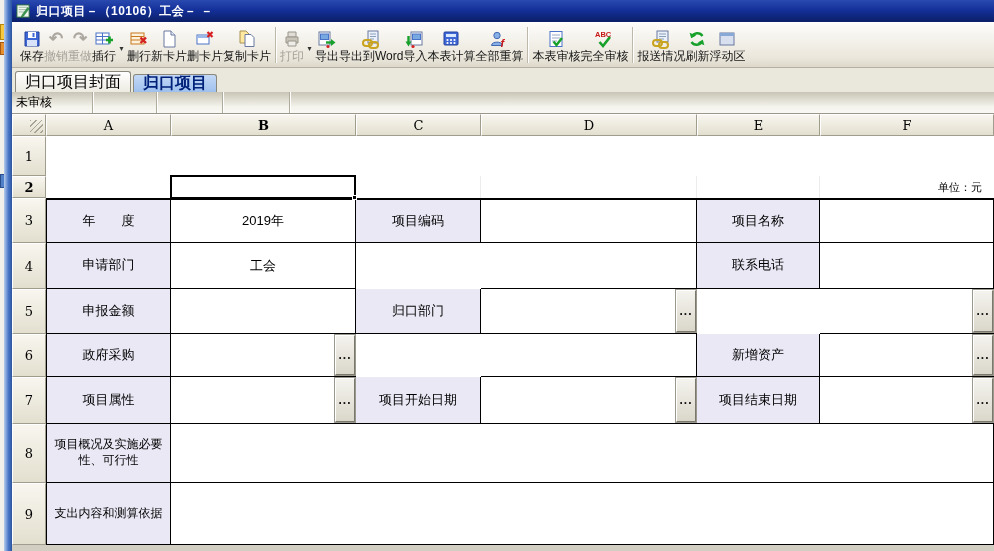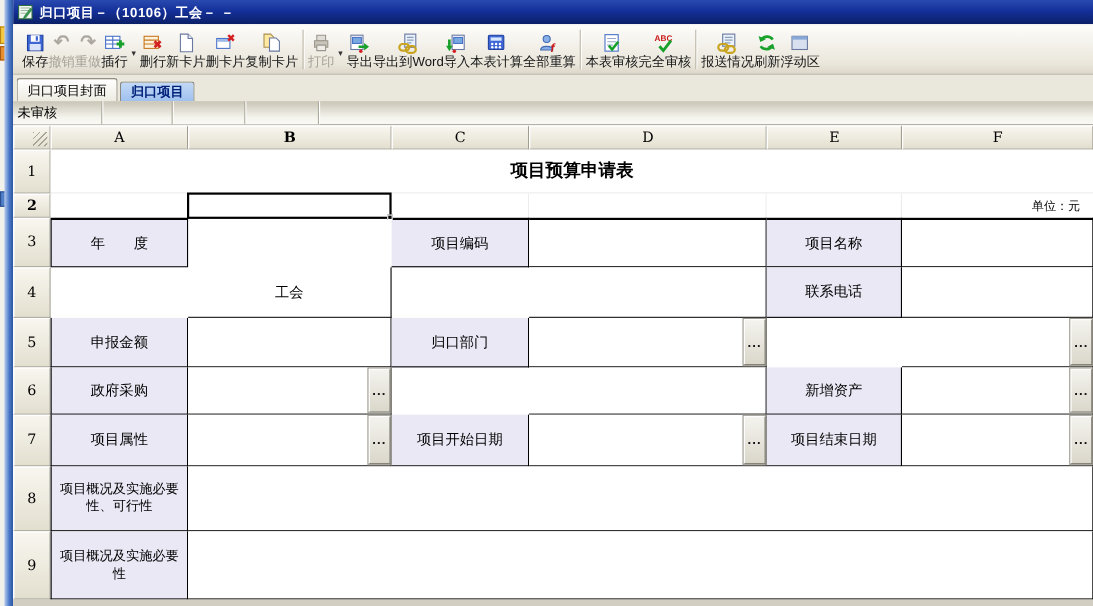--- a/index.html
+++ b/index.html
@@ -36,21 +36,21 @@
   .tb-item.disabled{color:#A6A29A;}
   .tb-icon{height:20px;display:flex;align-items:center;justify-content:center;}
   .tb-glyph{font-size:17px;line-height:18px;color:#ACA8A0;font-weight:bold;}
   .tb-label{line-height:13px;}
   .tb-drop{flex:0 0 11px;display:flex;align-items:center;justify-content:center;
     font-size:8px;color:#333;padding-top:6px;}
   .tb-sep{flex:0 0 1px;background:#BDB8AA;margin:3px 4px;box-shadow:1px 0 0 #FFF;}
 
   
   .tabstrip{height:24px;background:#EAE7DC;display:flex;align-items:flex-end;padding-left:3px;gap:2px;}
-  .tab{height:21px;padding:0 9px;display:flex;align-items:center;font-size:12px;color:#000;
+  .tab{height:21px;padding:0 9px;display:flex;align-items:center;font-size:16px;color:#000;
     background:linear-gradient(180deg,#FFFFFF,#EDEBE1);
     border:1px solid #8A877C;border-bottom:none;border-radius:3px 3px 0 0;}
   .tab.active{height:18px;background:linear-gradient(180deg,#C3D9F6,#9FC0EE);
     color:#00217A;font-weight:bold;}
 
   
   .statusbar{height:22px;display:flex;align-items:stretch;font-size:12px;
     background:linear-gradient(180deg,#C9C5B6,#F4F3EC 70%,#FAF9F5);
     border-bottom:1px solid #9A968A;}
   .status-seg{display:flex;align-items:center;padding-left:4px;
@@ -367,39 +367,40 @@
     <div class="hdr" style="grid-area:2/1">1</div>
     <div class="hdr sel" style="grid-area:3/1">2</div>
     <div class="hdr" style="grid-area:4/1">3</div>
     <div class="hdr" style="grid-area:5/1">4</div>
     <div class="hdr" style="grid-area:6/1">5</div>
     <div class="hdr" style="grid-area:7/1">6</div>
     <div class="hdr" style="grid-area:8/1">7</div>
     <div class="hdr" style="grid-area:9/1">8</div>
     <div class="hdr" style="grid-area:10/1">9</div>
 
-    <div class="cell title-cell" style="grid-area:2/2/3/8">项目预算申请表</div>
 
     <div class="cell r2c" style="grid-area:3/2"></div>
     <div class="cell r2c" style="grid-area:3/3">
       <div class="sel-box">
           <div class="sel-handle"></div>
         </div>
     </div>
     <div class="cell r2c" style="grid-area:3/4"></div>
     <div class="cell r2c" style="grid-area:3/5"></div>
     <div class="cell r2c" style="grid-area:3/6"></div>
     <div class="cell r2c unit" style="grid-area:3/7">单位：元</div>
 
     <div class="cell label fb fl ft" style="grid-area:4/2">年　　度</div>
+    <div class="cell value fb ft" style="grid-area:4/3">2019年</div>
     <div class="cell label fb ft" style="grid-area:4/4">项目编码</div>
     <div class="cell value fb ft" style="grid-area:4/5"></div>
     <div class="cell label fb ft" style="grid-area:4/6">项目名称</div>
     <div class="cell value fb ft" style="grid-area:4/7"></div>
 
+    <div class="cell label fb fl" style="grid-area:5/2">申请部门</div>
     <div class="cell value fb" style="grid-area:5/3">工会</div>
     <div class="cell value fb" style="grid-area:5/5"></div>
     <div class="cell label fb" style="grid-area:5/6">联系电话</div>
     <div class="cell value fb" style="grid-area:5/7"></div>
 
     <div class="cell label fb fl" style="grid-area:6/2">申报金额</div>
     <div class="cell value fb" style="grid-area:6/3"></div>
     <div class="cell label fb" style="grid-area:6/4">归口部门</div>
     <div class="cell value fb" style="grid-area:6/5">
       <span></span>
@@ -434,20 +435,20 @@
     </div>
     <div class="cell label fb" style="grid-area:8/6">项目结束日期</div>
     <div class="cell value fb" style="grid-area:8/7">
       <span></span>
       <span class="dots-btn">...</span>
     </div>
 
     <div class="cell label fb fl small-label" style="grid-area:9/2">项目概况及实施必要性、可行性</div>
     <div class="cell value fb" style="grid-area:9/3/10/8"></div>
 
-    <div class="cell label fb fl small-label" style="grid-area:10/2">项目概况及实施必要性</div>
+    <div class="cell label fb fl small-label" style="grid-area:10/2">支出内容和测算依据</div>
     <div class="cell value fb" style="grid-area:10/3/11/8"></div>
 
   </div>
 
   <div class="bottom-strip"></div>
 
 </div>
 
 </body></html>

